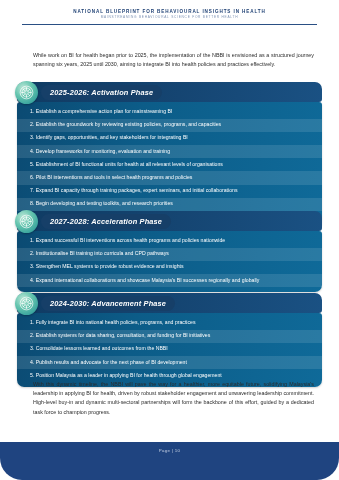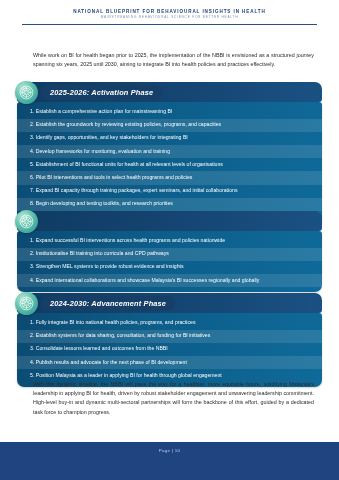--- a/index.html
+++ b/index.html
@@ -8,20 +8,21 @@
     height: 480px;
     background: #ffffff;
     font-family: "Liberation Sans", sans-serif;
   }
   .page {
     position: relative;
     width: 339px;
     height: 480px;
     background: #ffffff;
     overflow: hidden;
+    border-radius: 22px;
   }
 
   
   .runhead {
     position: absolute;
     top: 9px; left: 0; right: 0;
     text-align: center;
   }
   .runhead-title {
     font-size: 4.6px;
@@ -205,20 +206,23 @@
                 <line x1="12" y1="16.8" x2="12" y2="19.6"></line>
                 <line x1="4.4" y1="12" x2="7.2" y2="12"></line>
                 <line x1="16.8" y1="12" x2="19.6" y2="12"></line>
                 <line x1="6.7" y1="6.7" x2="8.7" y2="8.7"></line>
                 <line x1="15.3" y1="15.3" x2="17.3" y2="17.3"></line>
                 <line x1="17.3" y1="6.7" x2="15.3" y2="8.7"></line>
                 <line x1="8.7" y1="15.3" x2="6.7" y2="17.3"></line>
               </g>
             </svg>
           </div>
+          <div class="phase-head-pill">
+            <span class="phase-title">2027-2028: Acceleration Phase</span>
+          </div>
         </div>
         <div class="phase-body">
           <div class="phase-row">1. Expand successful BI interventions across health programs and policies nationwide</div>
           <div class="phase-row alt">2. Institutionalise BI training into curricula and CPD pathways</div>
           <div class="phase-row">3. Strengthen MEL systems to provide robust evidence and insights</div>
           <div class="phase-row alt">4. Expand international collaborations and showcase Malaysia's BI successes regionally and globally</div>
         </div>
       </div>
       <div class="phase" style="top: 293px;">
         <div class="phase-head">

